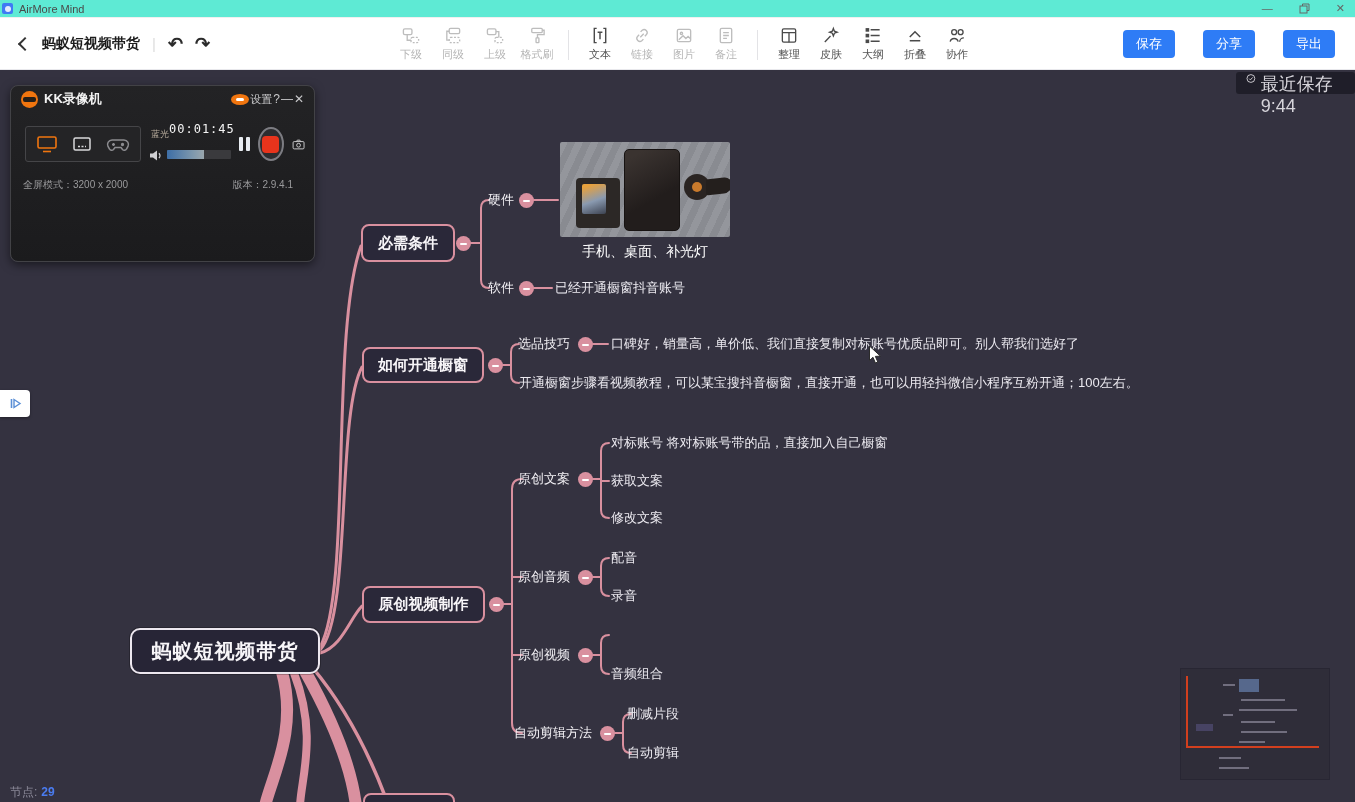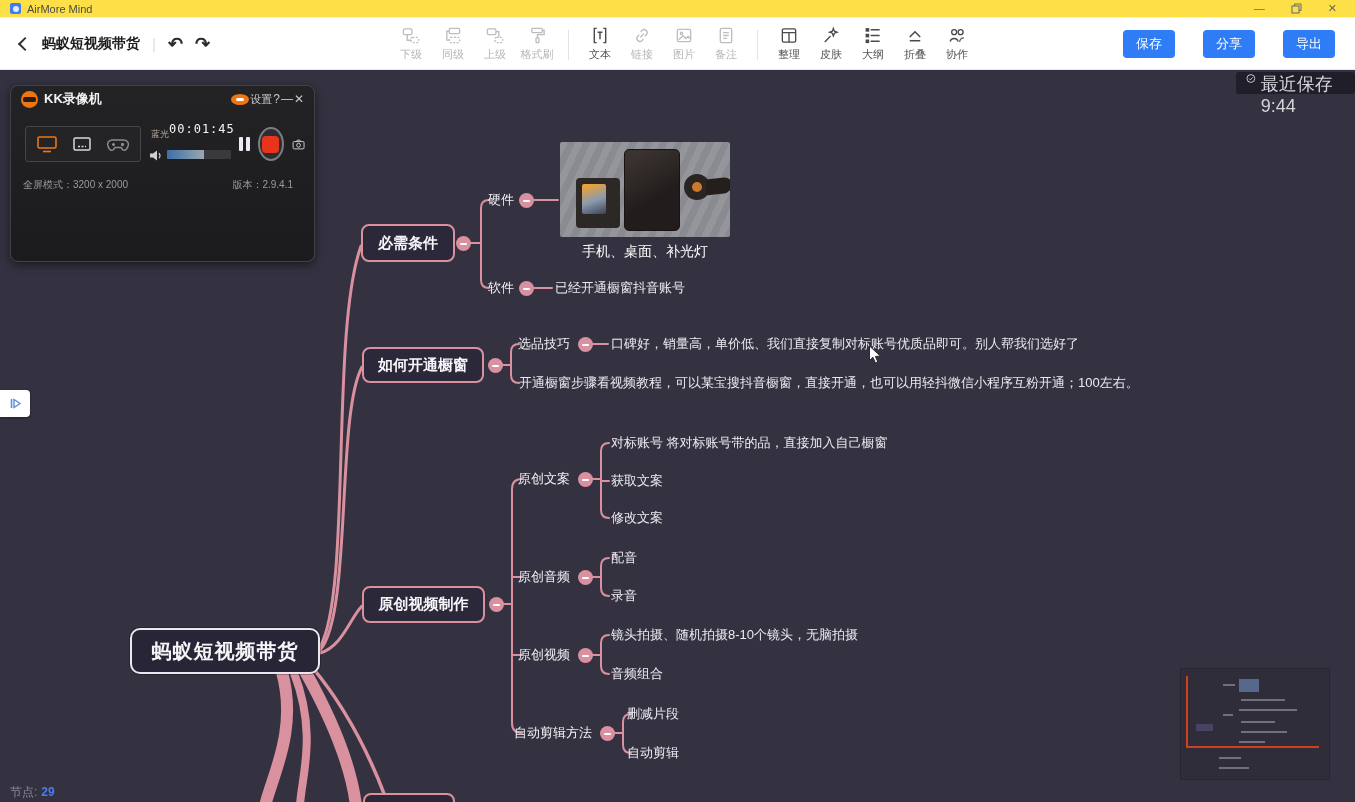--- a/index.html
+++ b/index.html
@@ -1,20 +1,20 @@
 <!DOCTYPE html>
 <html><head>
 <meta charset="utf-8">
 <style>
   *{box-sizing:border-box;margin:0;padding:0}
   html,body{width:1355px;height:802px}
   body{position:relative;overflow:hidden;background:#343240;font-family:"Liberation Sans",sans-serif;-webkit-font-smoothing:antialiased}
 
   
-  .titlebar{position:absolute;top:0;left:0;right:0;height:18px;background:#fde047;border-bottom:1px solid #f0f0f0;display:flex;align-items:center;padding:0 10px;z-index:40}
+  .titlebar{position:absolute;top:0;left:0;right:0;height:18px;background:#5eead4;border-bottom:1px solid #f0f0f0;display:flex;align-items:center;padding:0 2px;z-index:40}
   .app-icon{width:11px;height:11px;border-radius:2px;background:#3f7bf4;margin-right:6px;position:relative}
   .app-icon:after{content:"";position:absolute;left:2.5px;top:2.5px;width:6px;height:6px;border-radius:50%;background:rgba(255,255,255,.85)}
   .app-title{font-size:11px;color:#4a4a4a}
   .win-controls{margin-left:auto;display:flex;align-items:center;gap:26px;padding-right:8px}
   .win-btn{font-size:11px;color:#666;line-height:1;cursor:default}
   .restore-icon svg{display:block}
 
   
   .toolbar{position:absolute;top:18px;left:0;right:0;height:52px;background:#fff;border-bottom:1px solid #e8e8ec;display:flex;align-items:center;z-index:40}
   .tb-left{display:flex;align-items:center;gap:12px;padding-left:20px;width:390px}
@@ -333,21 +333,20 @@
   <div class="img-caption">手机、桌面、补光灯</div>
 
   <div class="map-text" style="left:555px;top:218px">已经开通橱窗抖音账号</div>
   <div class="map-text" style="left:611px;top:274px">口碑好，销量高，单价低、我们直接复制对标账号优质品即可。别人帮我们选好了</div>
   <div class="map-text" style="left:519px;top:313px">开通橱窗步骤看视频教程，可以某宝搜抖音橱窗，直接开通，也可以用轻抖微信小程序互粉开通；100左右。</div>
   <div class="map-text" style="left:611px;top:373px">对标账号 将对标账号带的品，直接加入自己橱窗</div>
   <div class="map-text" style="left:611px;top:411px">获取文案</div>
   <div class="map-text" style="left:611px;top:448px">修改文案</div>
   <div class="map-text" style="left:611px;top:488px">配音</div>
   <div class="map-text" style="left:611px;top:526px">录音</div>
-  <div class="map-text" style="left:611px;top:565px">镜头拍摄、随机拍摄8-10个镜头，无脑拍摄</div>
   <div class="map-text" style="left:611px;top:604px">音频组合</div>
   <div class="map-text" style="left:627px;top:644px">删减片段</div>
   <div class="map-text" style="left:627px;top:683px">自动剪辑</div>
 
   <div class="autosave">
     <svg width="13" height="13" viewBox="0 0 14 14" fill="none" stroke="#d6d4da" stroke-width="1.3">
         <circle cx="7" cy="7" r="5.6"></circle>
         <path d="M4.5 7.2 L6.3 9 L9.6 5.4"></path>
       </svg>
     <span>最近保存 9:44</span>

